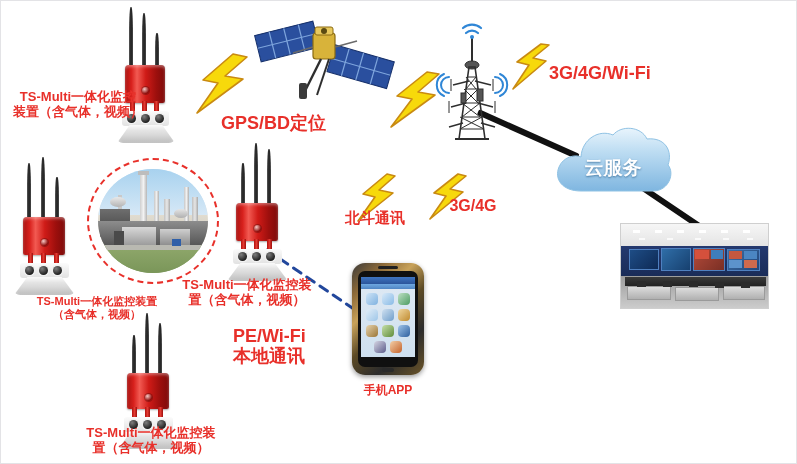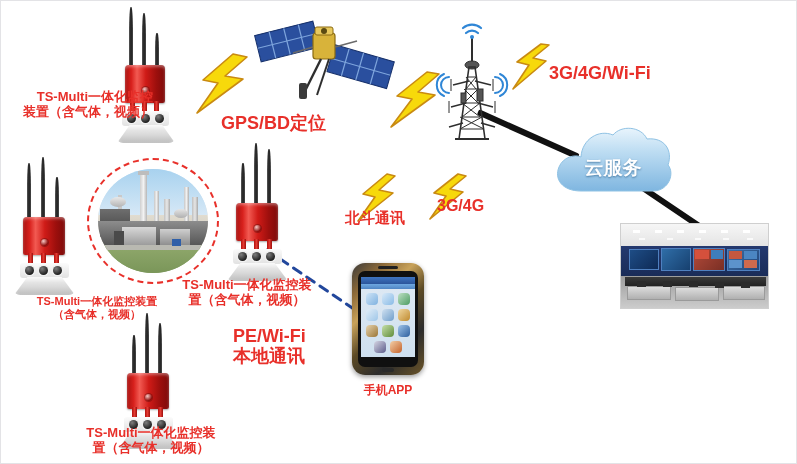--- a/index.html
+++ b/index.html
@@ -270,21 +270,21 @@
     <div class="dev-body" style="left:16px; top:58px; width:40px; height:38px;"></div>
     <div class="dev-legs" style="left:21px; top:94px; width:5px; height:12px;"></div>
     <div class="dev-legs" style="left:33px; top:94px; width:5px; height:12px;"></div>
     <div class="dev-legs" style="left:45px; top:94px; width:5px; height:12px;"></div>
     <div class="dev-collar" style="left:13px; top:104px; width:47px; height:15px;"></div>
     <div class="dev-port" style="left:18px; top:107px; width:9px; height:9px;"></div>
     <div class="dev-port" style="left:32px; top:107px; width:9px; height:9px;"></div>
     <div class="dev-port" style="left:46px; top:107px; width:9px; height:9px;"></div>
     <div class="dev-base" style="left:8px; top:118px; width:58px; height:18px; clip-path:polygon(22% 0,78% 0,100% 100%,0 100%); border-radius:0 0 6px 6px;"></div>
   </div>
-  <div class="abs lbl" style="left:2px; top:88px; width:150px; font-size:13px;text-align:right;">TS-Multi一体化监控
+  <div class="abs lbl" style="left:2px; top:88px; width:150px; font-size:13px;">TS-Multi一体化监控
 装置（含气体，视频）</div>
 
   <div class="device" style="left:4px; top:156px; width:78px; height:136px;">
     <div class="dev-ant" style="left:22px; top:6px;  width:4px; height:60px;"></div>
     <div class="dev-ant" style="left:36px; top:0px;  width:4px; height:66px;"></div>
     <div class="dev-ant" style="left:50px; top:20px; width:4px; height:46px;"></div>
     <div class="dev-body" style="left:18px; top:60px; width:42px; height:38px;"></div>
     <div class="dev-legs" style="left:23px; top:96px; width:5px; height:12px;"></div>
     <div class="dev-legs" style="left:36px; top:96px; width:5px; height:12px;"></div>
     <div class="dev-legs" style="left:49px; top:96px; width:5px; height:12px;"></div>
@@ -350,21 +350,21 @@
     </div>
     <div class="abs" style="left:26px; top:3px; width:20px; height:3px; border-radius:2px; background:#1f1f1f;"></div>
     <div class="abs" style="left:30px; top:105px; width:12px; height:4px; border-radius:2px; background:#2a2a2a;"></div>
   </div>
   <div class="abs lbl" style="left:332px; top:382px; width:110px; font-size:12px;">手机APP</div>
 
   <div class="abs lbl" style="left:220px; top:112px; width:132px; font-size:18px; text-align:left;">GPS/BD定位</div>
 
   <div class="abs lbl" style="left:344px; top:208px; width:94px; font-size:15px; text-align:left;">北斗通讯</div>
 
-  <div class="abs lbl" style="left:436px; top:196px; width:72px; font-size:16px; text-align:left;">3G/4G</div>
+  <div class="abs lbl" style="left:436px; top:196px; width:72px; font-size:16px; text-align:center;">3G/4G</div>
 
   <div class="abs lbl" style="left:548px; top:62px; width:150px; font-size:18px; text-align:left;">3G/4G/Wi-Fi</div>
 
   <div class="abs lbl" style="left:232px; top:326px; width:124px; font-size:18px; text-align:left; line-height:1.1;">PE/Wi-Fi
 本地通讯</div>
 
 
 </div>
 
 </body></html>

